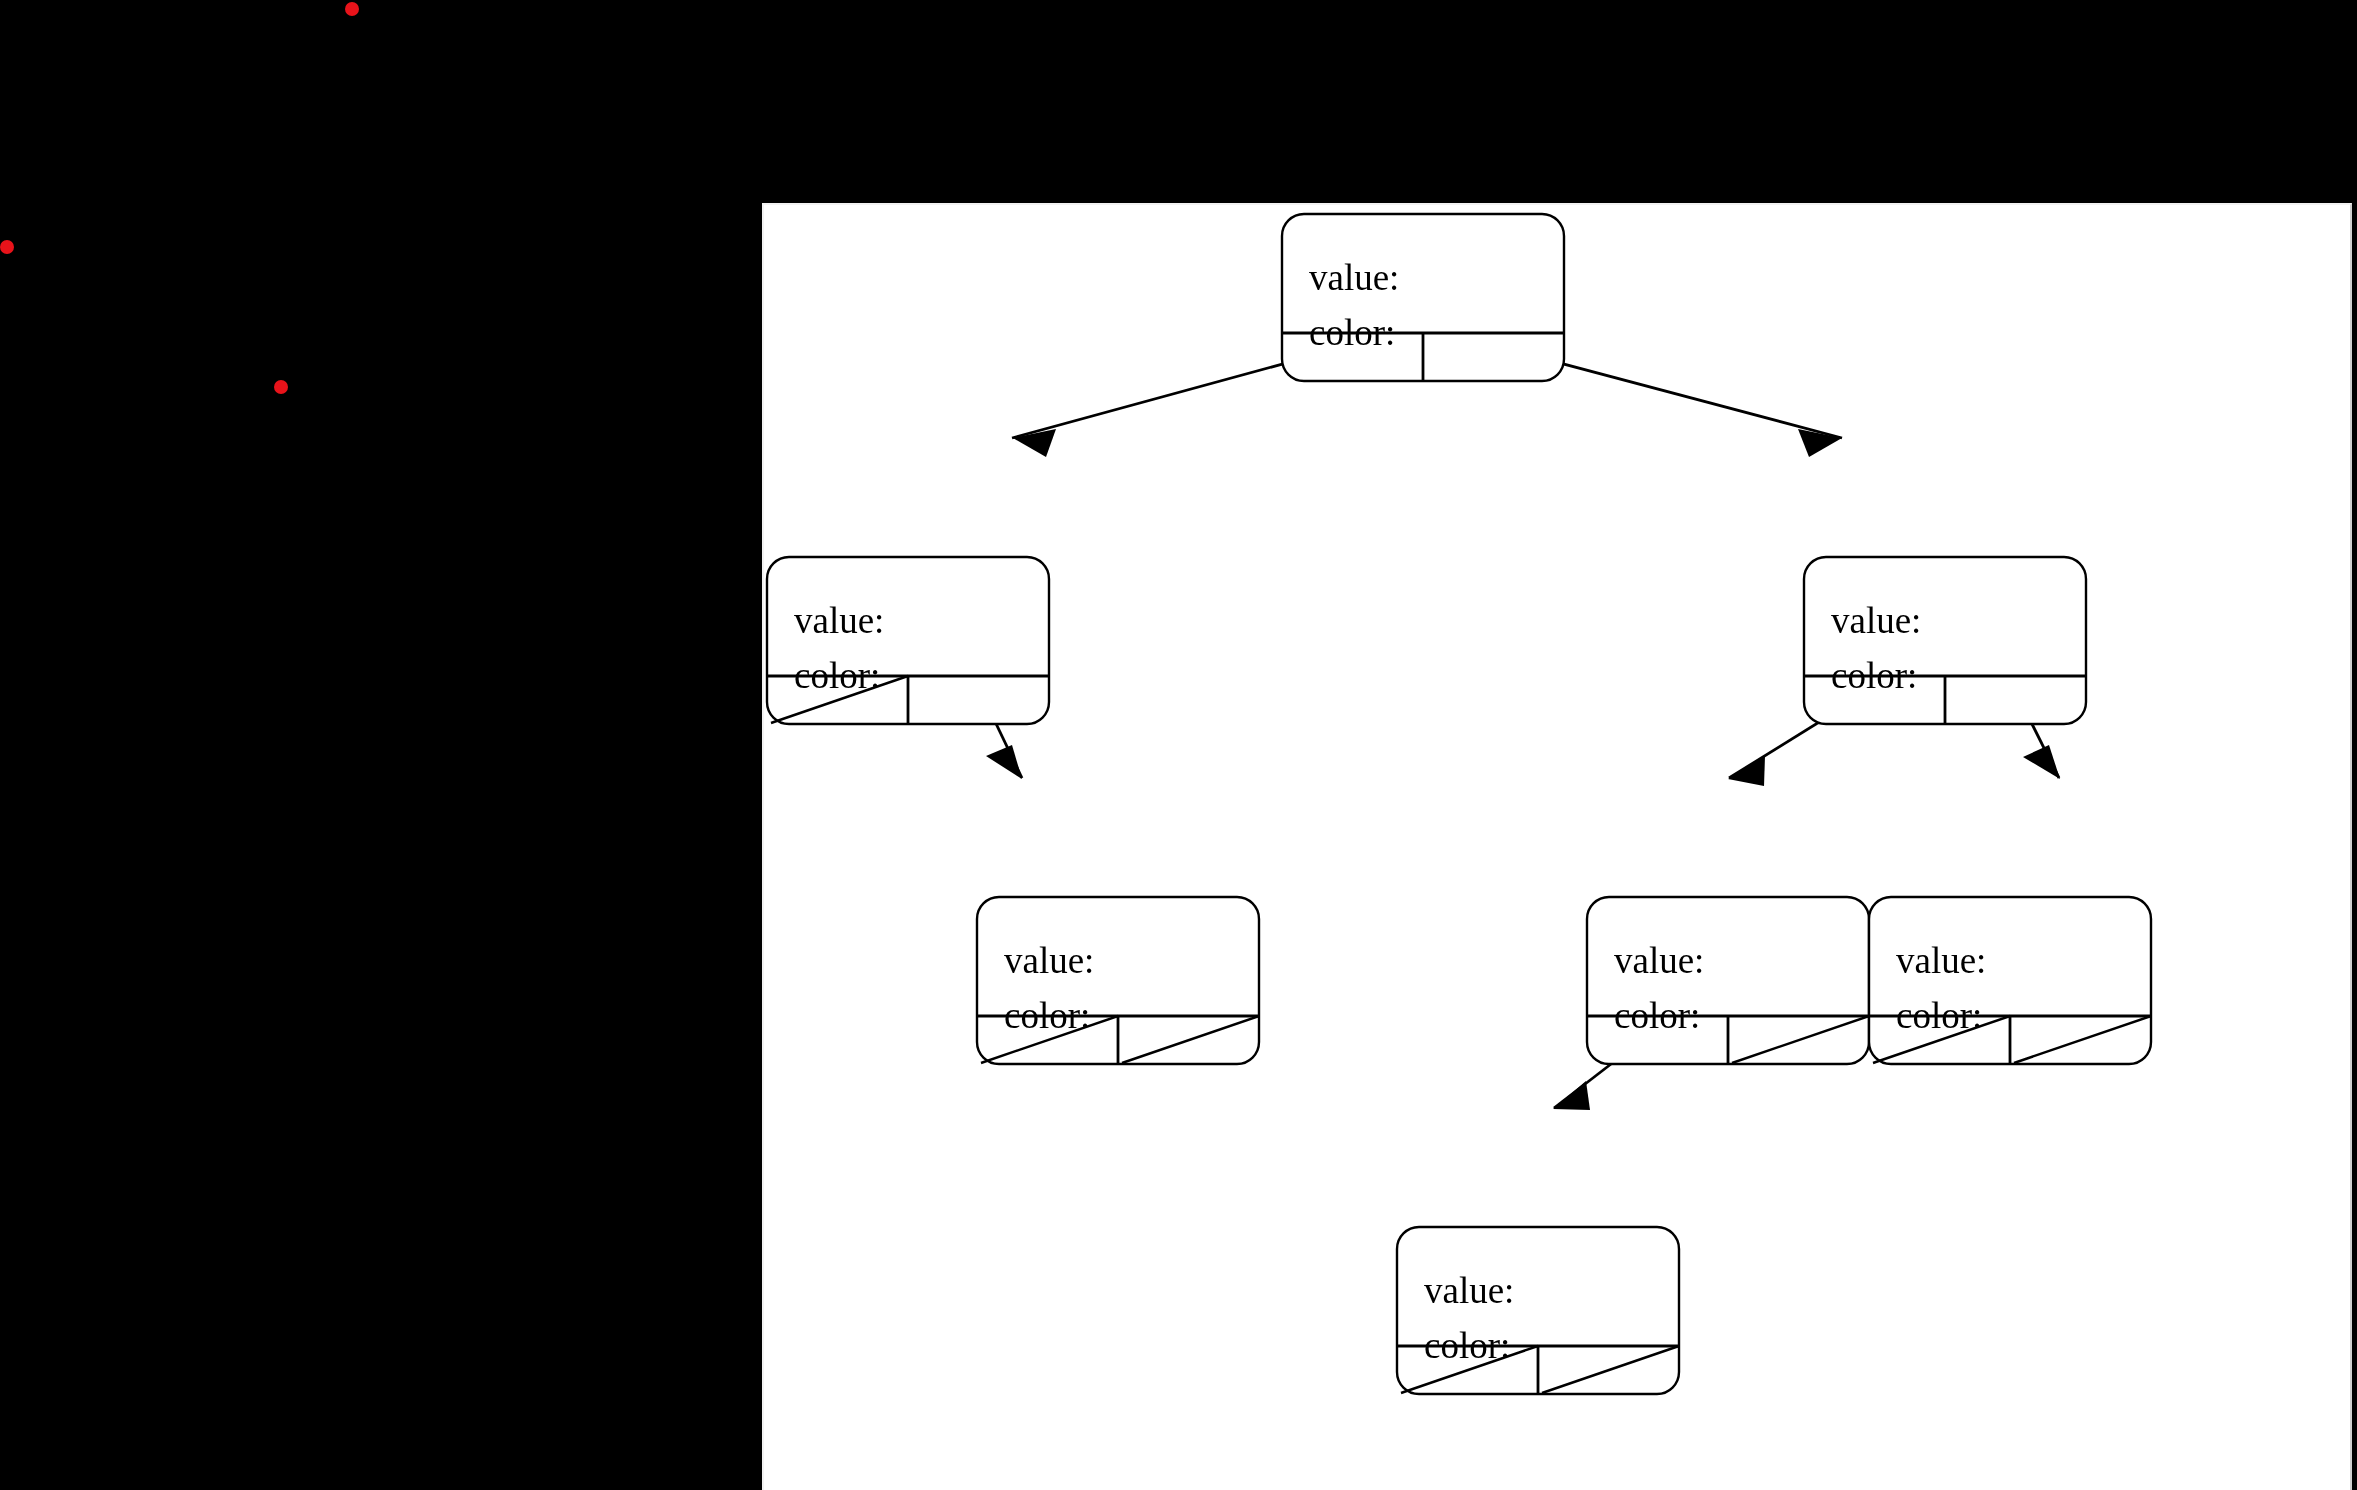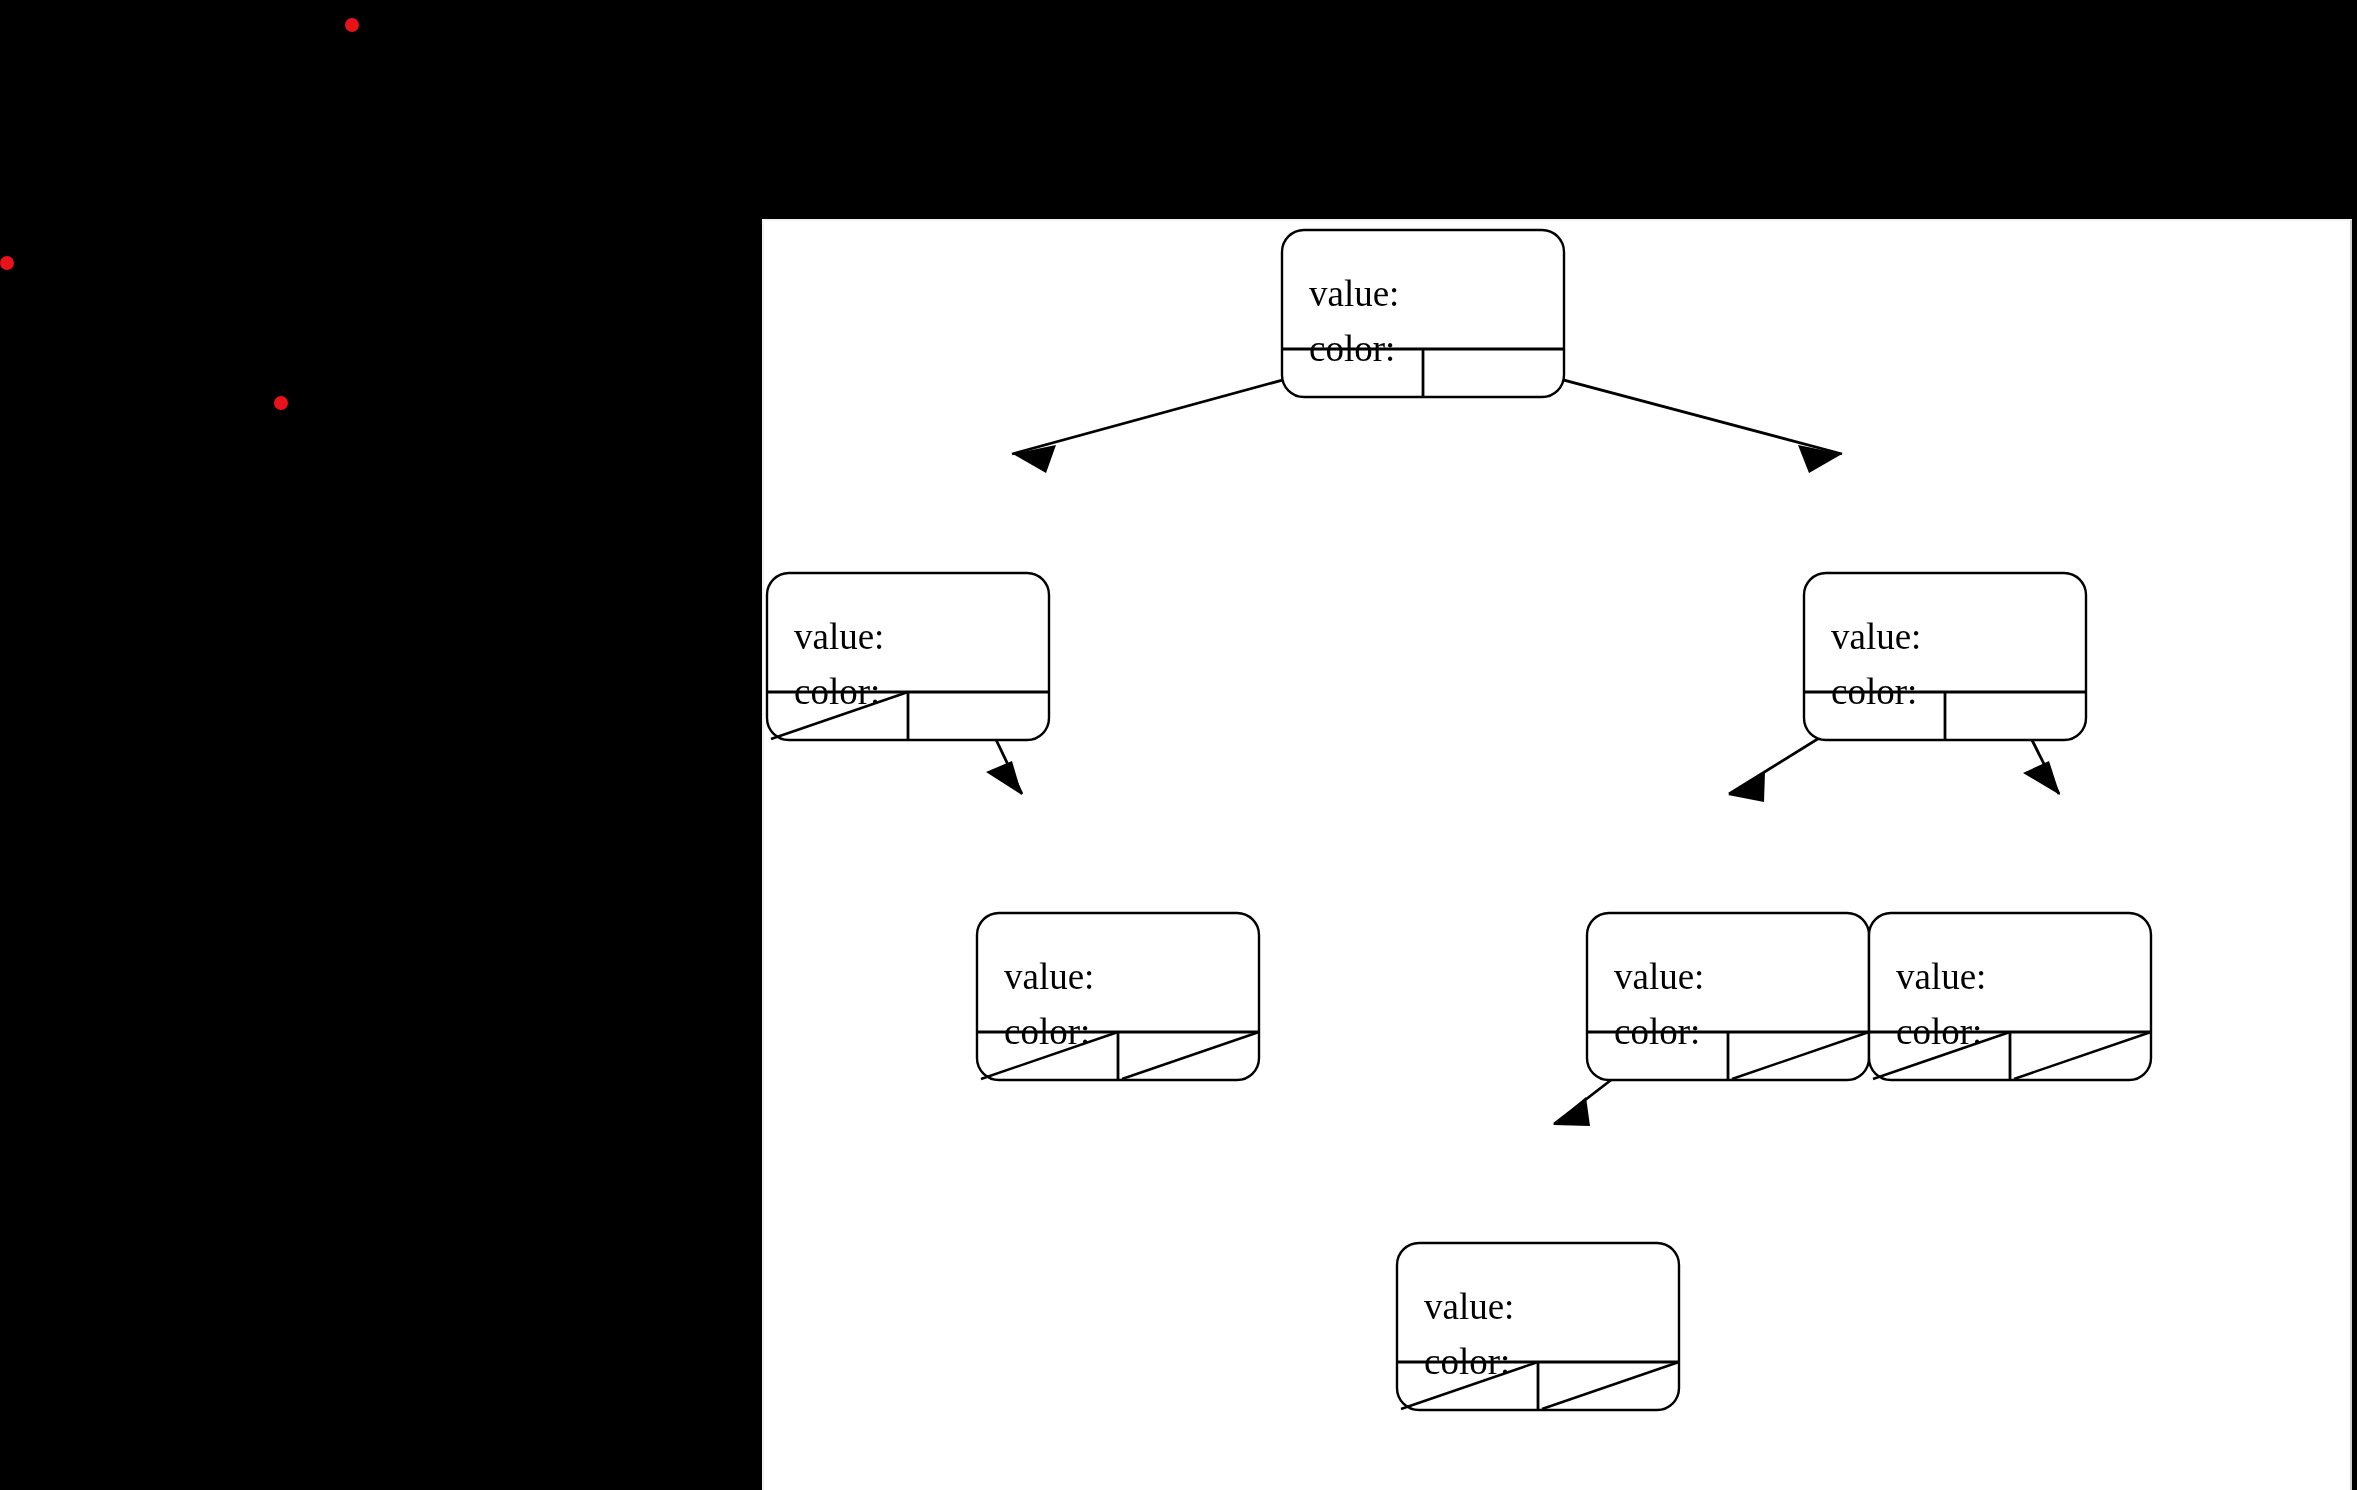--- a/index.html
+++ b/index.html
@@ -13,21 +13,20 @@
     position: relative;
     overflow: hidden;
     font-family: "Liberation Serif", "DejaVu Serif", serif;
   }
   #screen {
     position: absolute;
     left: 0; top: 0;
     width: 2357px;
     height: 1342px;
     background: #000000;
-    margin-top: 16px;
   }
   
   .right-gutter {
     position: absolute;
     top: 0;
     right: 0;
     width: 5px;
     height: 1490px;
     background: #000000;
     z-index: 40;

